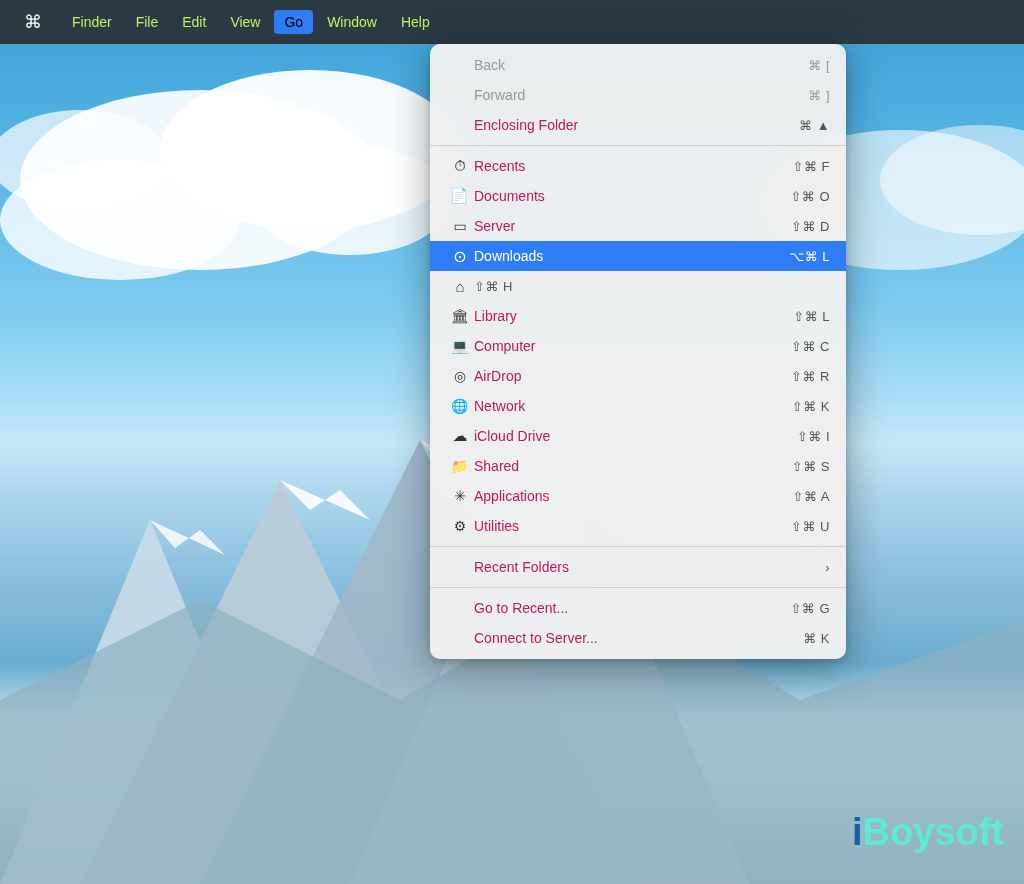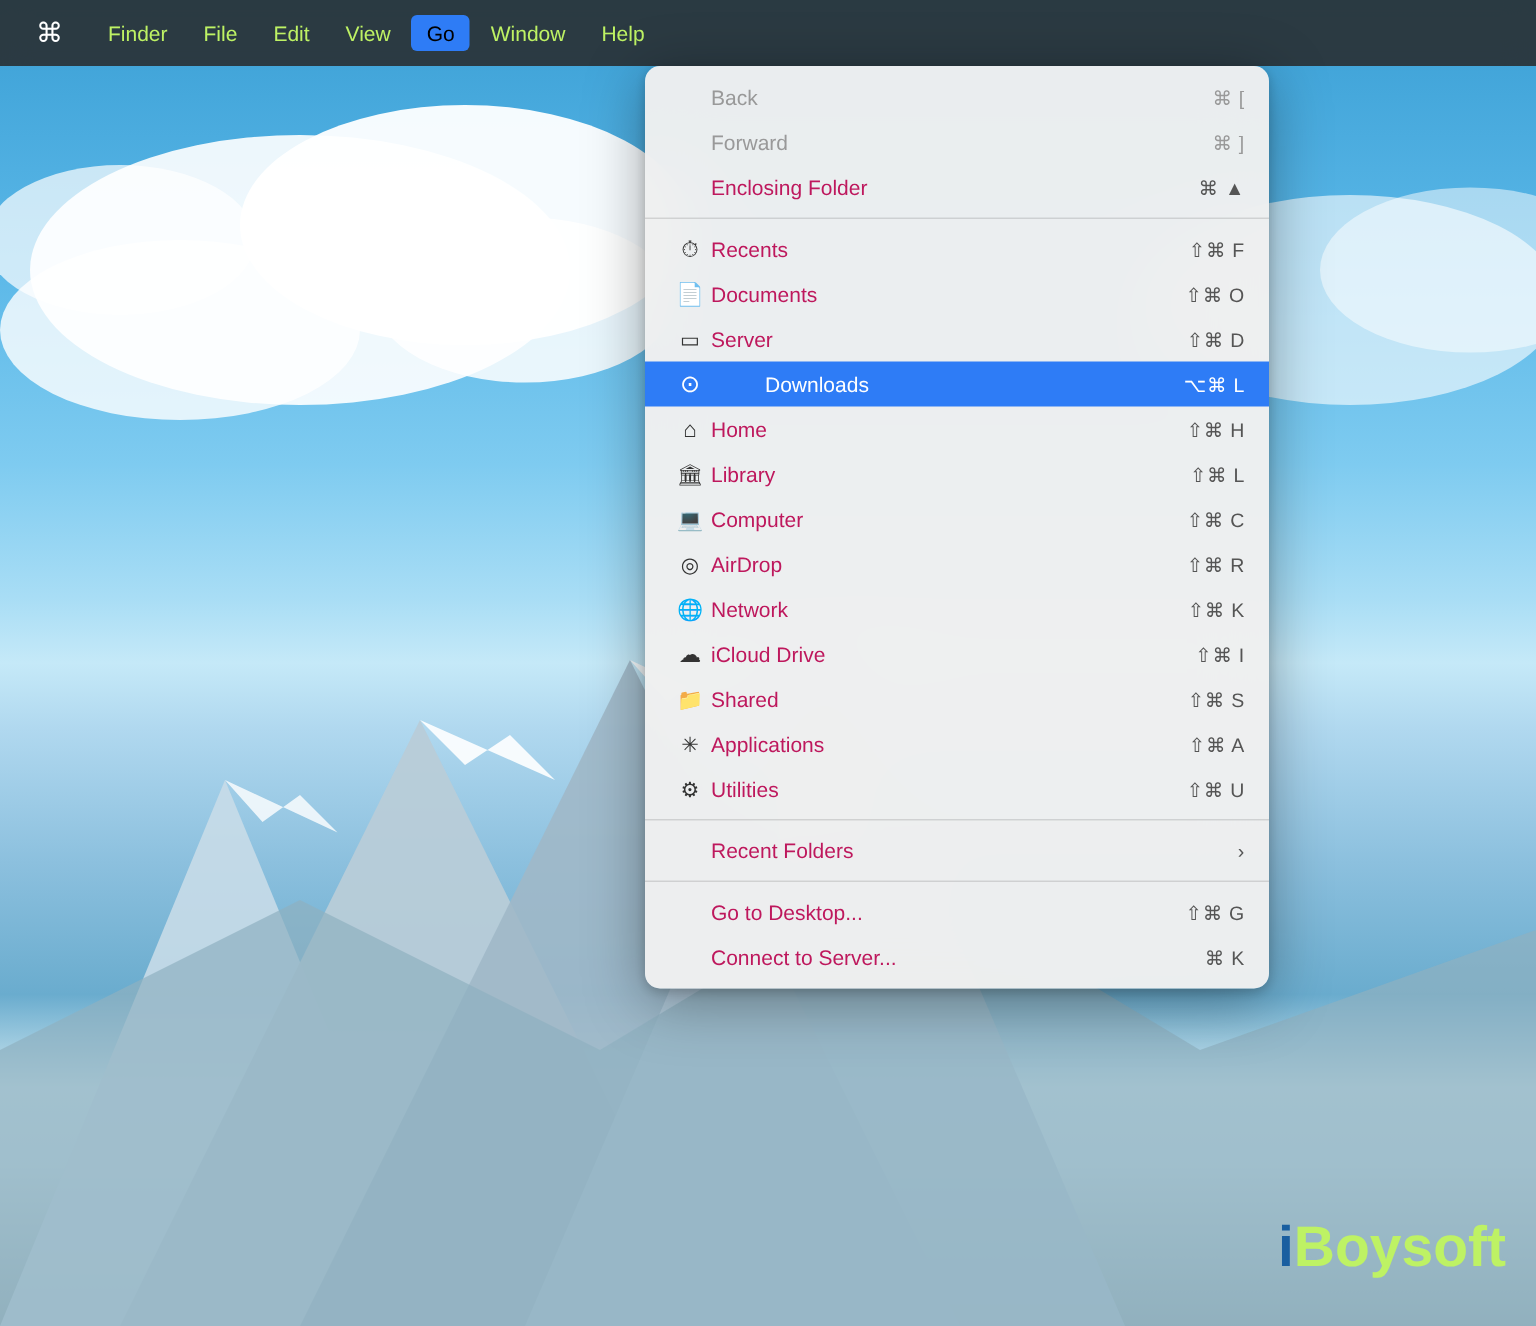--- a/index.html
+++ b/index.html
@@ -219,27 +219,26 @@
   </div>
 
   <div class="menu-item">
     <span class="menu-icon" style="font-size:14px;">▭</span>
     <span class="menu-label">Server</span>
     <span class="menu-shortcut">⇧⌘ D</span>
   </div>
 
   <div class="menu-item highlighted">
     <span class="menu-icon" style="font-size:16px; font-weight:300;">⊙</span>
-    <span class="menu-label" style="font-weight:500;margin-left:36px;">Downloads</span>
+    <span class="menu-label" style="font-weight:500;">Downloads</span>
     <span class="menu-shortcut">⌥⌘ L</span>
   </div>
 
   <div class="menu-item">
     <span class="menu-icon" style="font-size:15px;">⌂</span>
-    <span class="menu-label">Home</span>
     <span class="menu-shortcut">⇧⌘ H</span>
   </div>
 
   <div class="menu-item">
     <span class="menu-icon" style="font-size:14px;">🏛</span>
     <span class="menu-label">Library</span>
     <span class="menu-shortcut">⇧⌘ L</span>
   </div>
 
   <div class="menu-item">
@@ -289,27 +288,27 @@
   <div class="menu-item">
     <span class="menu-icon"></span>
     <span class="menu-label">Recent Folders</span>
     <span class="menu-shortcut">›</span>
   </div>
 
   <div class="menu-separator"></div>
 
   <div class="menu-item">
     <span class="menu-icon"></span>
-    <span class="menu-label">Go to Desktop...</span>
+    <span class="menu-label">Go to Recent...</span>
     <span class="menu-shortcut">⇧⌘ G</span>
   </div>
 
   <div class="menu-item">
     <span class="menu-icon"></span>
     <span class="menu-label">Connect to Server...</span>
     <span class="menu-shortcut">⌘ K</span>
   </div>
 
 </div>
 
 <div style="position:absolute; bottom: 30px; right: 20px; z-index: 300; font-family: Arial, sans-serif; font-size: 38px; font-weight: bold; pointer-events: none;">
-  <span style="color: #1a5fa0;">i</span><span style="color: #bef264;">Boysoft</span>
+  <span style="color: #1a5fa0;">i</span><span style="color: #5eead4;">Boysoft</span>
 </div>
 
 </body></html>

